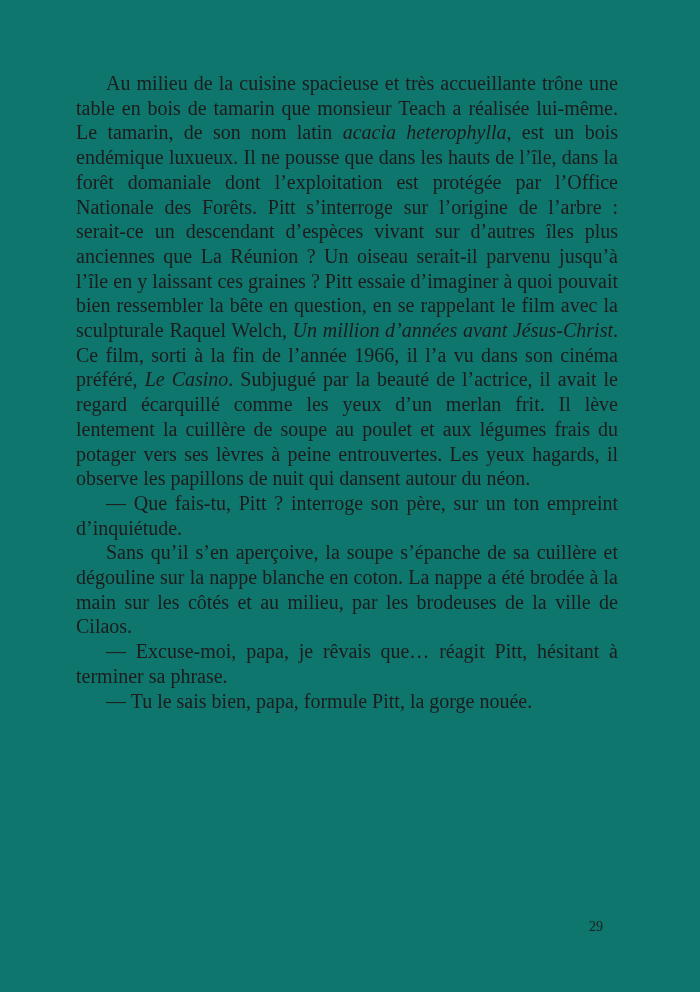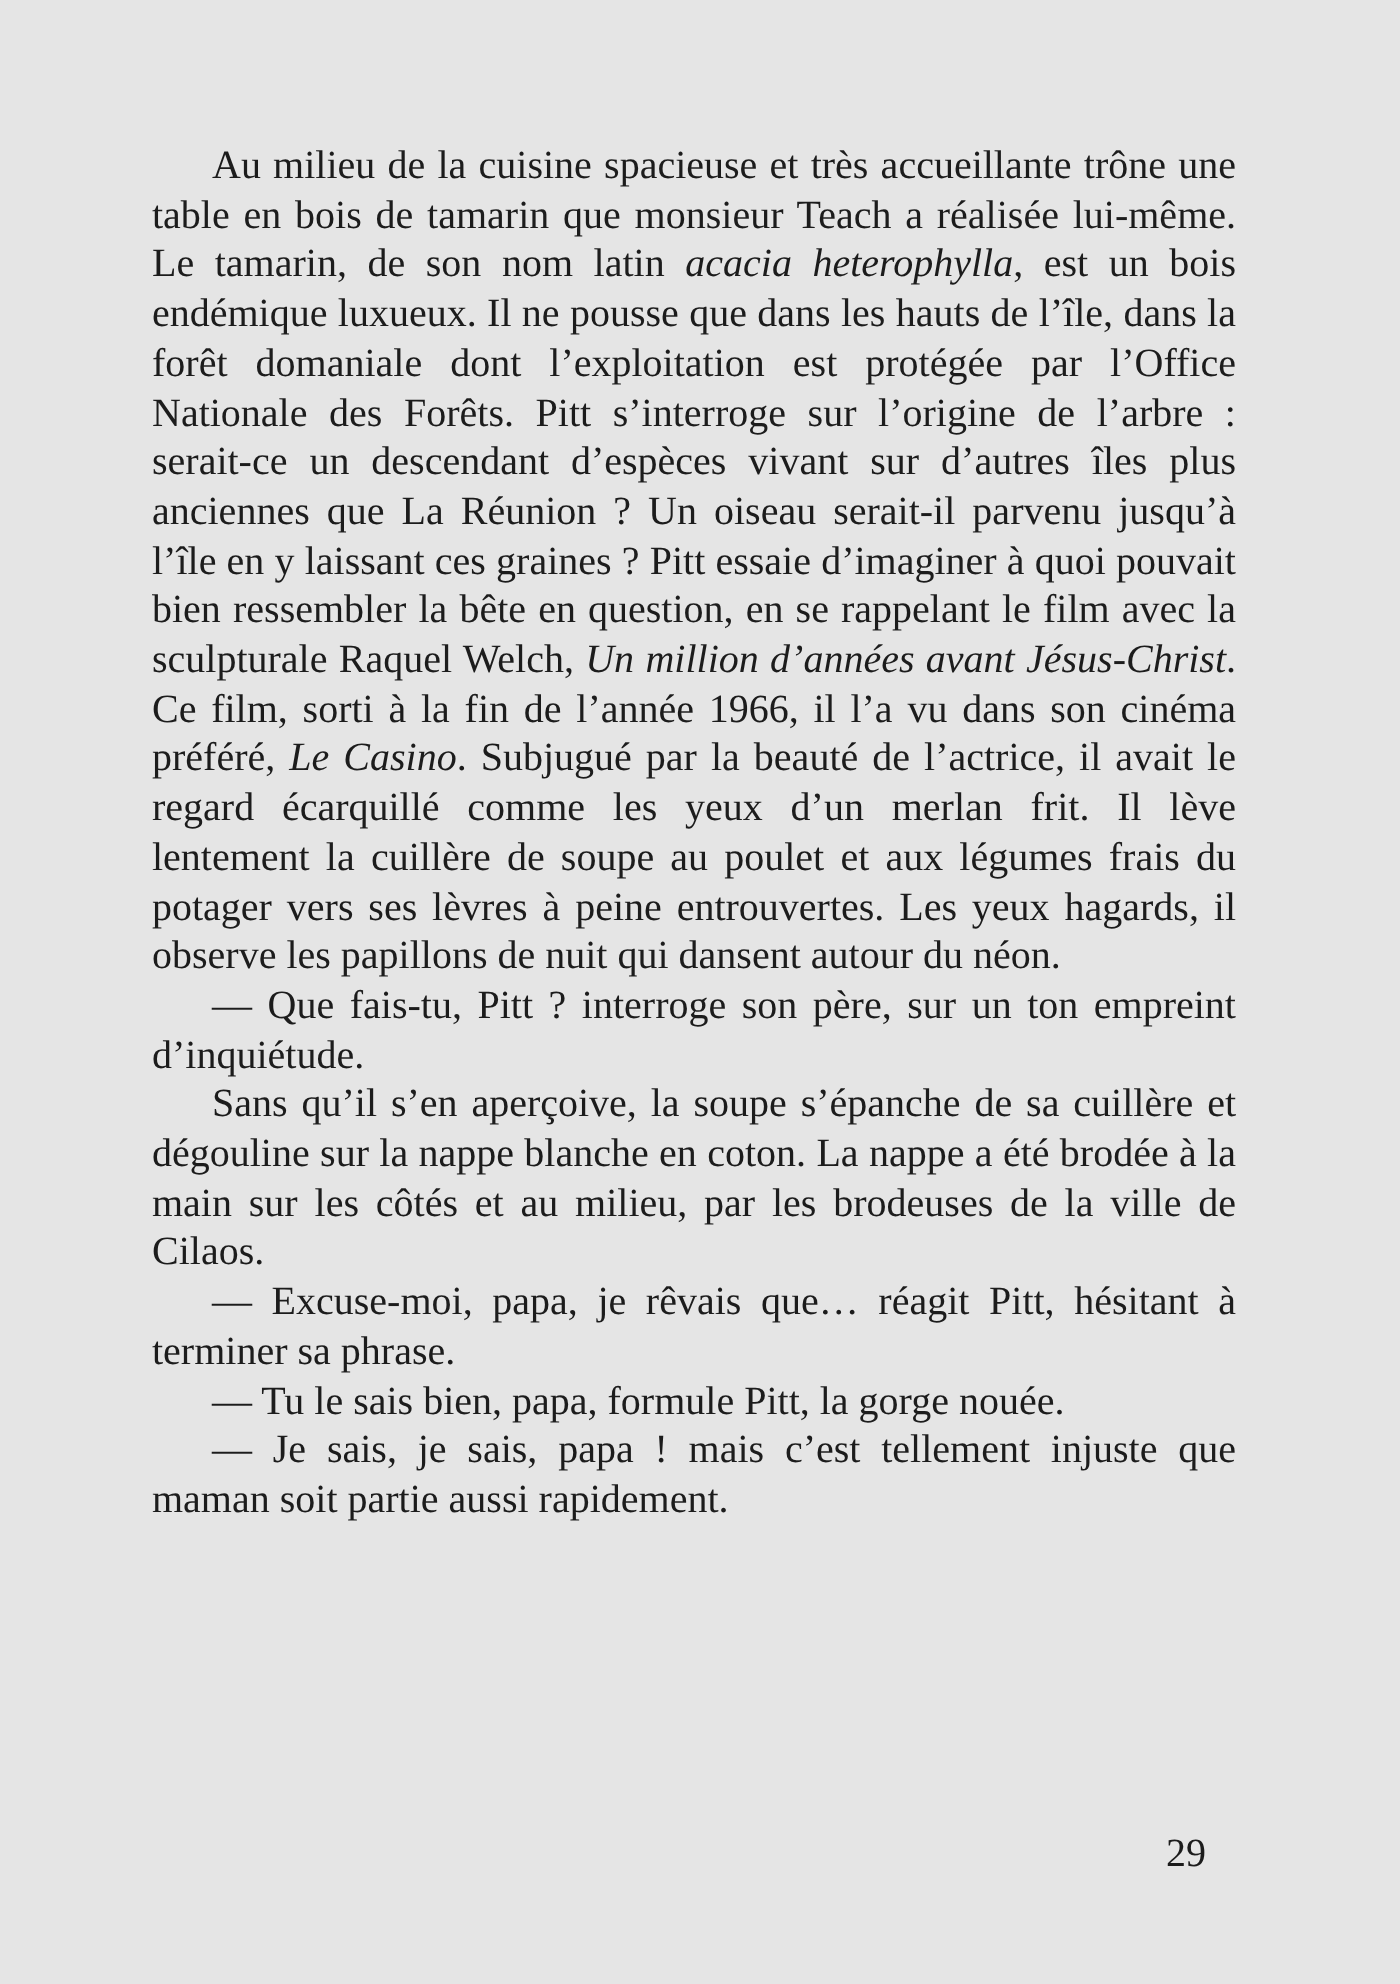--- a/index.html
+++ b/index.html
@@ -2,21 +2,21 @@
 <html lang="fr"><head>
 <meta charset="utf-8">
 <style>
   * { margin: 0; padding: 0; box-sizing: border-box; }
   html, body { background: #ffffff; }
 
   .page {
     position: relative;
     width: 700px;
     height: 992px;
-    background: #e5e5e5;
+    background: #0f766e;
     overflow: hidden;
     font-family: "Liberation Serif", "DejaVu Serif", serif;
     color: #1c1c1c;
   }
 
   .text-block {
     position: absolute;
     left: 76px;
     top: 71px;
     width: 542px;
@@ -27,30 +27,29 @@
   }
 
   .para { text-indent: 30px; }
 
   .italic { font-style: italic; }
 
   .page-number {
     position: absolute;
     top: 915px;
     right: 97px;
-    font-size: 20px;
+    font-size: 14px;
     line-height: 24px;
   }
 </style>
 </head>
 <body>
 
 <div class="page">
   <div class="text-block">
       <p class="para"><span>Au milieu de la cuisine spacieuse et très accueillante trône une table en bois de tamarin que monsieur Teach a réalisée lui-même. Le tamarin, de son nom latin </span><span class="italic">acacia heterophylla</span><span>, est un bois endémique luxueux. Il ne pousse que dans les hauts de l’île, dans la forêt domaniale dont l’exploitation est protégée par l’Office Nationale des Forêts. Pitt s’interroge sur l’origine de l’arbre&nbsp;: serait-ce un descendant d’espèces vivant sur d’autres îles plus anciennes que La Réunion&nbsp;? Un oiseau serait-il parvenu jusqu’à l’île en y laissant ces graines&nbsp;? Pitt essaie d’imaginer à quoi pouvait bien ressembler la bête en question, en se rappelant le film avec la sculpturale Raquel Welch, </span><span class="italic">Un million d’années avant Jésus-Christ</span><span>. Ce film, sorti à la fin de l’année 1966, il l’a vu dans son cinéma préféré, </span><span class="italic">Le Casino</span><span>. Subjugué par la beauté de l’actrice, il avait le regard écarquillé comme les yeux d’un merlan frit. Il lève lentement la cuillère de soupe au poulet et aux légumes frais du potager vers ses lèvres à peine entrouvertes. Les yeux hagards, il observe les papillons de nuit qui dansent autour du néon.</span></p>
       <p class="para"><span>— Que fais-tu, Pitt&nbsp;? interroge son père, sur un ton empreint d’inquiétude.</span></p>
       <p class="para"><span>Sans qu’il s’en aperçoive, la soupe s’épanche de sa cuillère et dégouline sur la nappe blanche en coton. La nappe a été brodée à la main sur les côtés et au milieu, par les brodeuses de la ville de Cilaos.</span></p>
       <p class="para"><span>— Excuse-moi, papa, je rêvais que… réagit Pitt, hésitant à terminer sa phrase.</span></p>
       <p class="para"><span>— Tu le sais bien, papa, formule Pitt, la gorge nouée.</span></p>
-      <p class="para"><span>— Je sais, je sais, papa&nbsp;! mais c’est tellement injuste que maman soit partie aussi rapidement.</span></p>
     </div>
   <div class="page-number">29</div>
 </div>
 
 </body></html>

